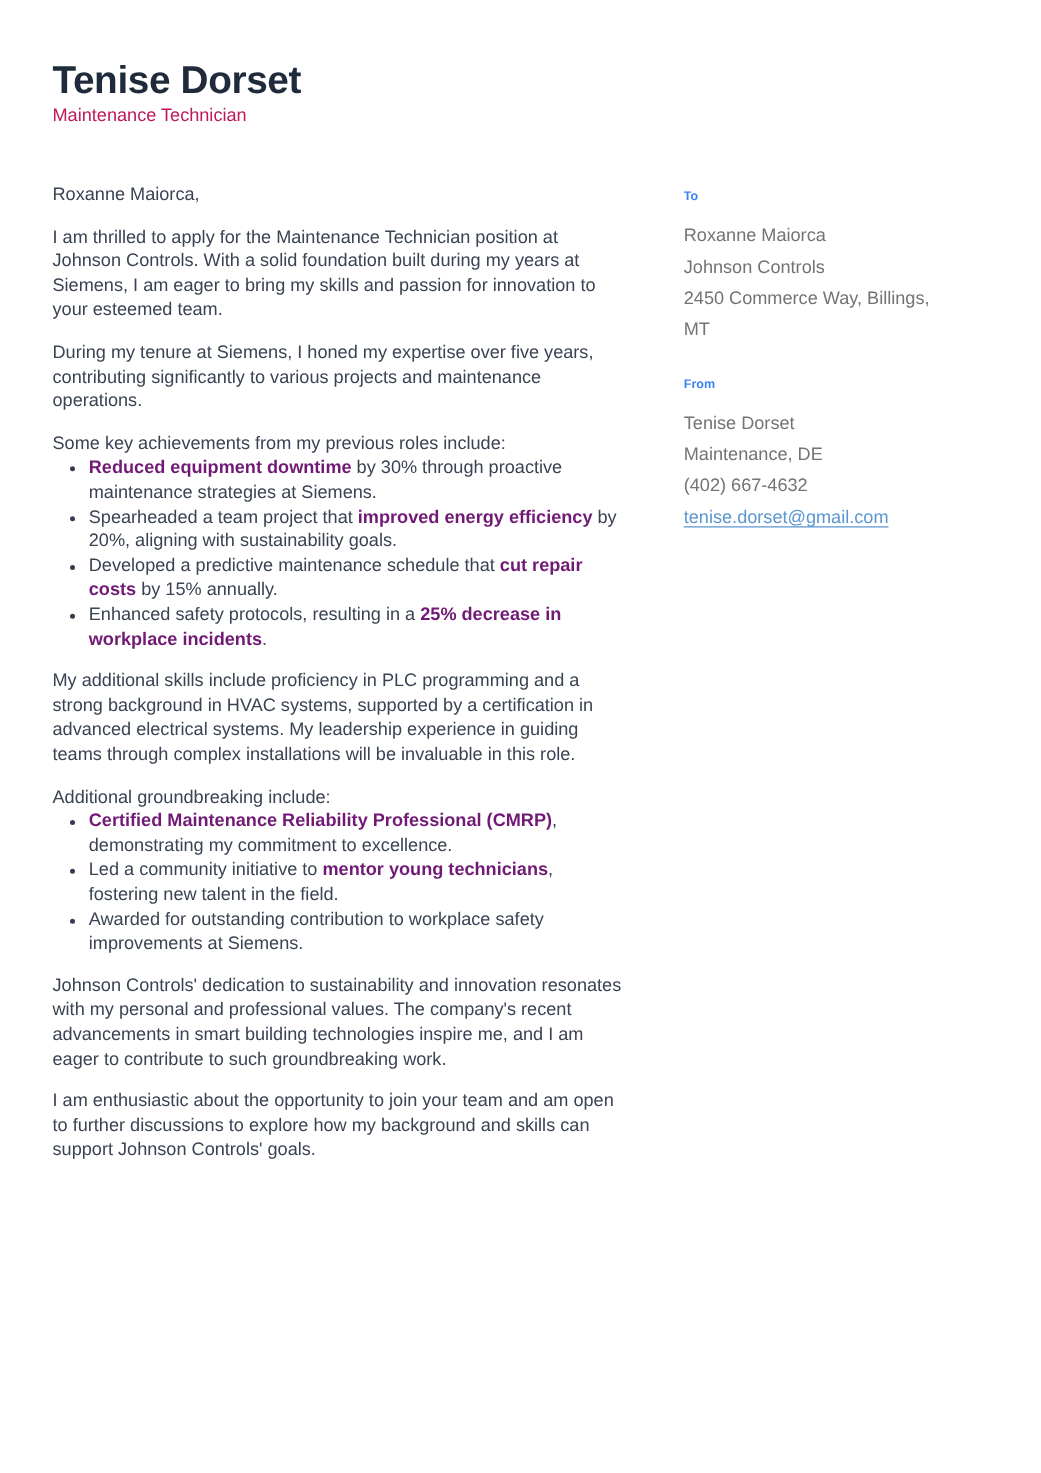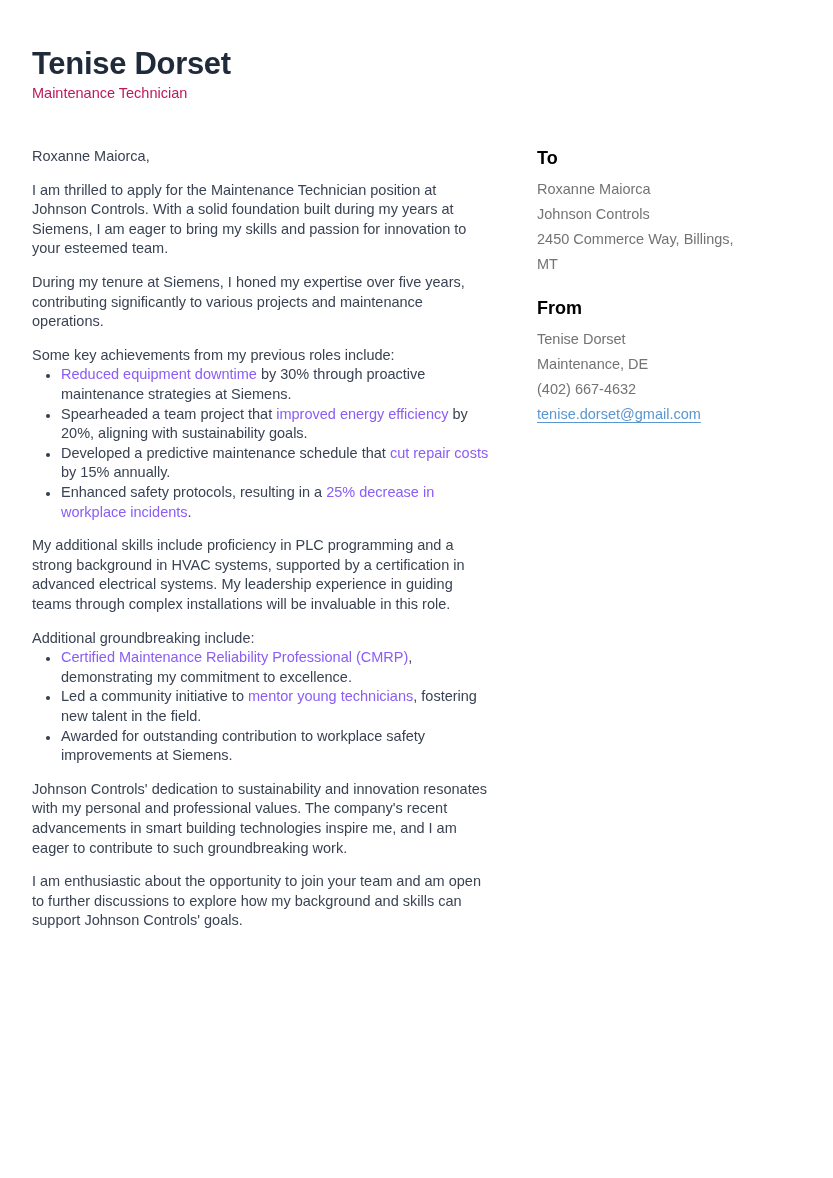--- a/index.html
+++ b/index.html
@@ -11,21 +11,21 @@
   }
   body {
     font-family: "Liberation Sans", "DejaVu Sans", sans-serif;
     color: #3a4353;
     -webkit-font-smoothing: antialiased;
   }
   .page {
     width: 801px;
     height: 1178px;
     background: #ffffff;
-    padding: 47px 43px 0 32px;
+    padding: 47px 43px 0 42px;
   }
   .doc-header h1 {
     font-size: 31px;
     font-weight: 700;
     color: #1f2a3b;
     letter-spacing: -0.3px;
     line-height: 1.1;
   }
   .doc-header .job-title {
     font-size: 14.5px;
@@ -47,30 +47,30 @@
   .letter p { margin-top: 14px; }
   .letter p:first-child { margin-top: 0; }
   .letter p.tight { margin-bottom: 0; }
   .letter ul {
     margin: 0;
     padding-left: 28px;
     list-style: disc;
   }
   .letter li { padding-left: 1px; }
   .letter li::marker { color: #333d4e; font-size: 12px; }
-  .letter strong { font-weight: 400; color: #8b5cf6; }
+  .letter strong { font-weight: 700; color: #701a75; }
   .sidebar {
     margin-left: 48px;
     flex: 1;
     padding-top: 1px;
   }
   .side-heading {
-    font-size: 18px;
+    font-size: 10px;
     font-weight: 700;
-    color: #000000;
+    color: #3b82f6;
     margin-bottom: 9px;
     line-height: 20px;
   }
   .side-line {
     font-size: 14.5px;
     line-height: 25px;
     color: #737373;
   }
   .sender-section { margin-top: 21px; }
   .side-link {

